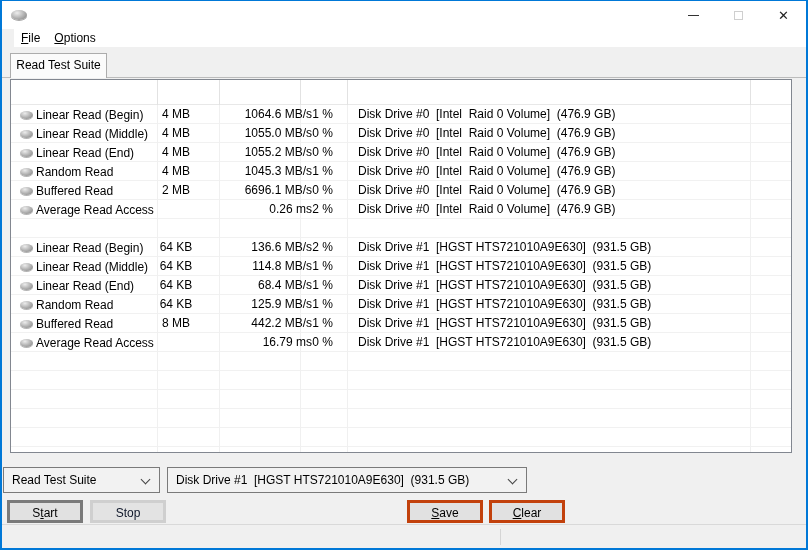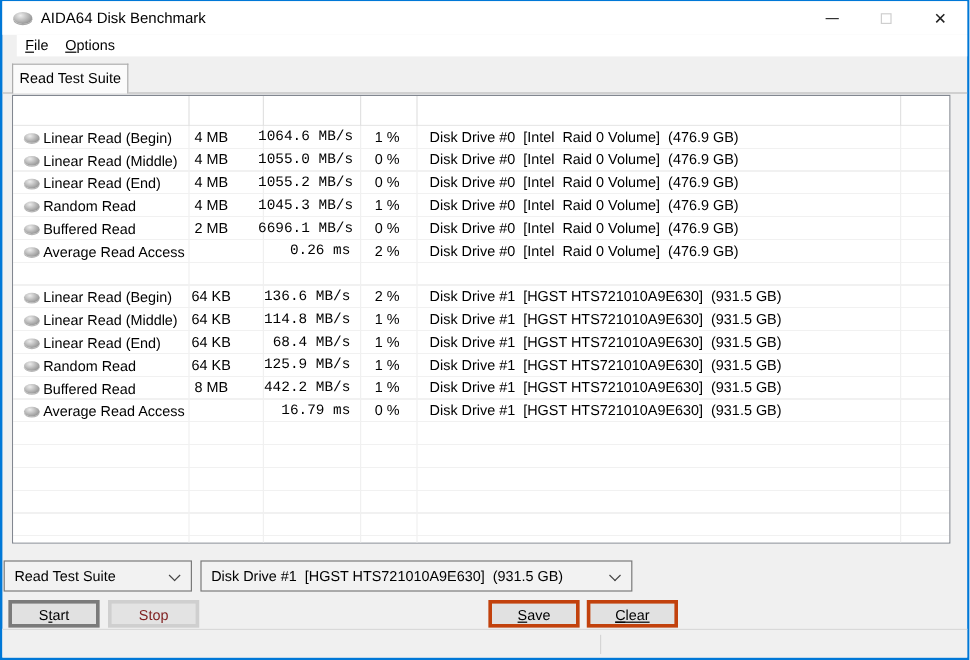--- a/index.html
+++ b/index.html
@@ -40,21 +40,21 @@
   .hsep  { position:absolute; top:0; height:25px; width:1px; background:#e2e2e2; }
   .lv-rows { position:absolute; left:0; right:0; top:25px; bottom:0;
              background:repeating-linear-gradient(to bottom, #ffffff 0 18px, #f1f1f1 18px 19px); }
   .vline { position:absolute; top:0; bottom:0; width:1px; background:#f0f0f0; }
   .v1 { left:146px; } .v2 { left:208px; } .v3 { left:289px; } .v4 { left:336px; } .v5 { left:739px; }
 
   .lv-row { position:absolute; left:0; width:768px; height:19px; }
   .cell { position:absolute; top:0; height:19px; line-height:18px; overflow:hidden; white-space:pre; }
   .c-test   { left:0;   width:146px; padding-left:9px; display:flex; align-items:center; }
   .c-block  { left:134px; width:62px; text-align:center; }
-  .c-result { left:204px; width:81px; text-align:right; padding-right:4px;font-family:Liberation Mono, monospace; }
+  .c-result { left:224px; width:81px; text-align:right; padding-right:4px; }
   .c-cpu    { left:289px; width:47px; text-align:right; padding-right:14px; }
   .c-drive  { left:336px; width:403px; padding-left:11px; }
   .h-test   { left:0;   width:146px; padding-left:11px; }
   .h-block  { left:146px; width:62px; text-align:center; }
   .h-result { left:208px; width:81px; text-align:right; padding-right:4px; }
   .h-cpu    { left:289px; width:47px; text-align:right; padding-right:14px; }
   .h-drive  { left:336px; width:403px; padding-left:11px; }
 
   .disk-icon { display:inline-block; flex:0 0 auto; width:13px; height:8px; margin-right:3px;
                border-radius:50%/50%;
@@ -67,37 +67,36 @@
   .combo-text { position:absolute; left:8px; right:24px; top:0; bottom:0; overflow:hidden; }
   .chevron { position:absolute; right:10px; top:8px; width:7px; height:7px;
              border-right:1px solid #444; border-bottom:1px solid #444; transform:rotate(45deg); }
   .combo-suite { left:1px; width:157px; }
   .combo-drive { left:165px; width:360px; }
 
   
   .btn { position:absolute; top:499px; width:76px; height:23px; background:#e1e1e1;
          border:3px solid #c2410c; text-align:center; line-height:21px; }
   .btn-start { left:5px;  border-color:#7a7a7a; }
-  .btn-stop  { left:88px; border-color:#cfcfcf; background:#e3e3e3; color:#7f1d1d; }
+  .btn-stop  { left:88px; border-color:#cfcfcf; background:#e3e3e3; color:#0f172a; }
   .btn-save  { left:405px; }
-  .btn-clear { left:487px;text-decoration:underline; }
+  .btn-clear { left:487px; }
 
   
   .statusbar { position:absolute; left:0; right:0; top:523px; bottom:0; background:#f0f0f0;
                border-top:1px solid #d9d9d9; }
   .sb-divider { position:absolute; left:498px; top:4px; bottom:3px; width:1px; background:#d5d5d5; }
 </style>
 </head>
 <body>
 
 <div class="window">
 
   <div class="titlebar">
     <span class="app-icon"></span>
-    <span class="win-title">AIDA64 Disk Benchmark</span>
     <div class="win-controls">
       <div class="win-btn">
           <span class="glyph-min"></span>
         </div>
       <div class="win-btn">
           <span class="glyph-max"></span>
         </div>
       <div class="win-btn">
           <span class="glyph-close">✕</span>
         </div>

